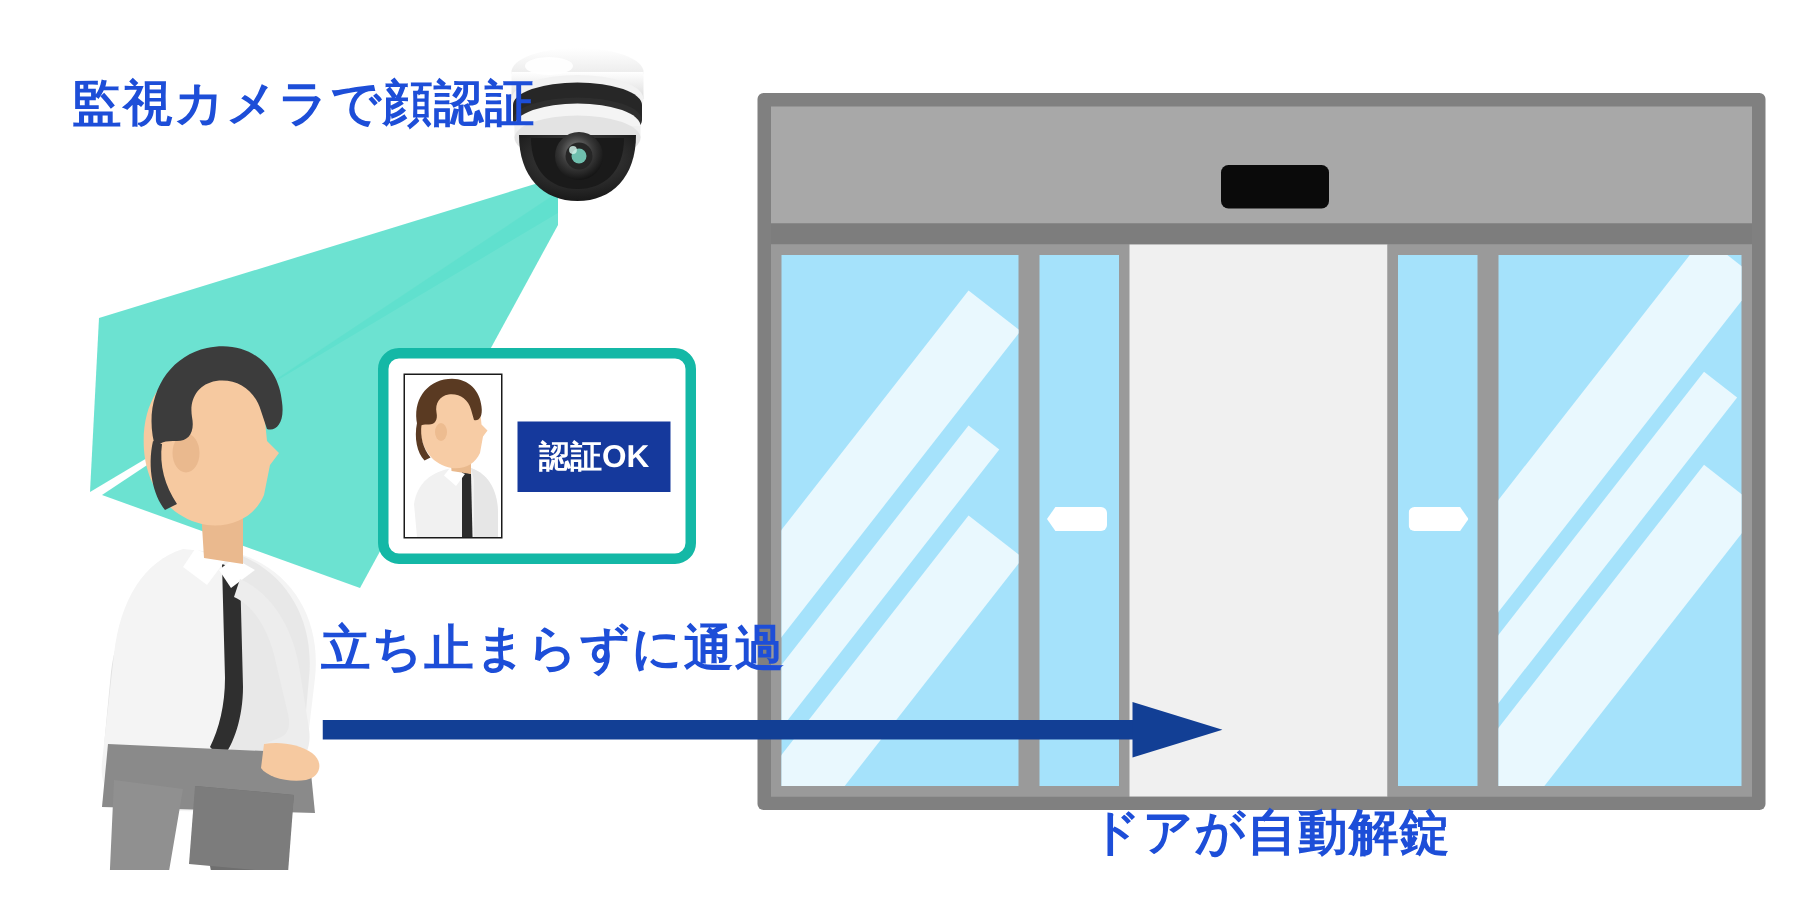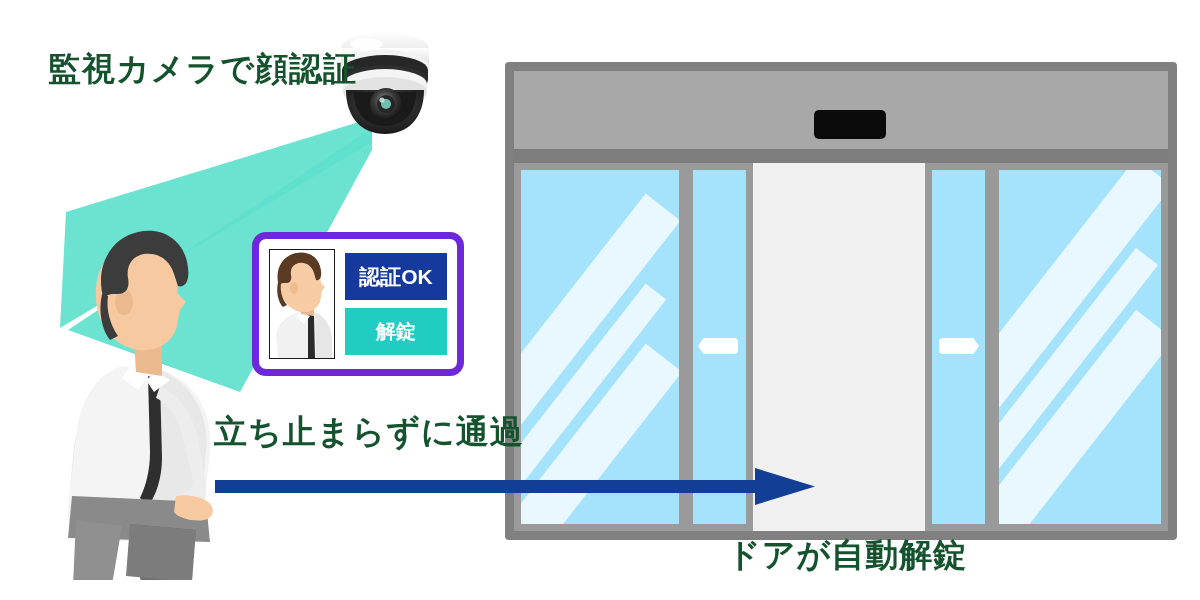--- a/index.html
+++ b/index.html
@@ -6,40 +6,40 @@
   body{
     width:1200px;height:600px;overflow:hidden;background:#ffffff;
     font-family:"Liberation Sans","DejaVu Sans",sans-serif;
   }
   #stage{position:relative;width:1200px;height:600px;background:#ffffff;}
 
   .abs{position:absolute;}
 
   
   .caption{
-    position:absolute;color:#14532d;font-weight:bold;
+    position:absolute;color:#1d4ed8;font-weight:bold;
     letter-spacing:1px;white-space:nowrap;line-height:1;
   }
   #cap-camera{left:48px;top:52px;font-size:33px;}
   #cap-pass{left:214px;top:415px;font-size:33px;}
   #cap-door{left:727px;top:538px;font-size:33px;}
 
   
   #beam{left:0;top:0;width:1200px;height:600px;pointer-events:none;}
 
   
   #camera{left:330px;top:26px;width:110px;height:112px;}
 
   
   #person{left:10px;top:190px;width:240px;height:390px;}
 
   
   #panel{
     left:252px;top:232px;width:212px;height:144px;
-    background:#ffffff;border:7px solid #6d28d9;border-radius:14px;
+    background:#ffffff;border:7px solid #14b8a6;border-radius:14px;
     box-sizing:border-box;
   }
   #panel-inner{position:absolute;left:0;top:0;right:0;bottom:0;
     display:flex;align-items:center;padding:8px 10px;box-sizing:border-box;gap:10px;}
   #thumb{
     width:64px;height:108px;border:1px solid #1a1a1a;background:#ffffff;
     position:relative;overflow:hidden;flex:0 0 auto;
   }
   #badges{display:flex;flex-direction:column;gap:8px;flex:1 1 auto;}
   .badge{
@@ -218,21 +218,20 @@
           <ellipse cx="24" cy="38" rx="4" ry="6" fill="#edbc90"></ellipse>
 
           <path d="M9 36 C4 20 12 6 26 3 C40 0 50 9 51 21 C52 28 49 31 46 30
                    L44 23 C42 16 36 12 29 13 C23 14 20 19 21 25
                    C22 30 20 33 16 33 C12 33 10 33 9 36 Z" fill="#5a3a22"></path>
           <path d="M8 32 C6 42 8 52 13 57 L17 55 C12 49 10 41 11 33 Z" fill="#5a3a22"></path>
         </svg>
       </div>
       <div id="badges">
         <div class="badge" id="badge-auth">認証OK</div>
-        <div class="badge" id="badge-unlock">解錠</div>
       </div>
     </div>
   </div>
 
   <div id="door" class="abs">
     <div class="frame-outer"></div>
 
     <div id="transom">
       <div id="sensor"></div>
     </div>

